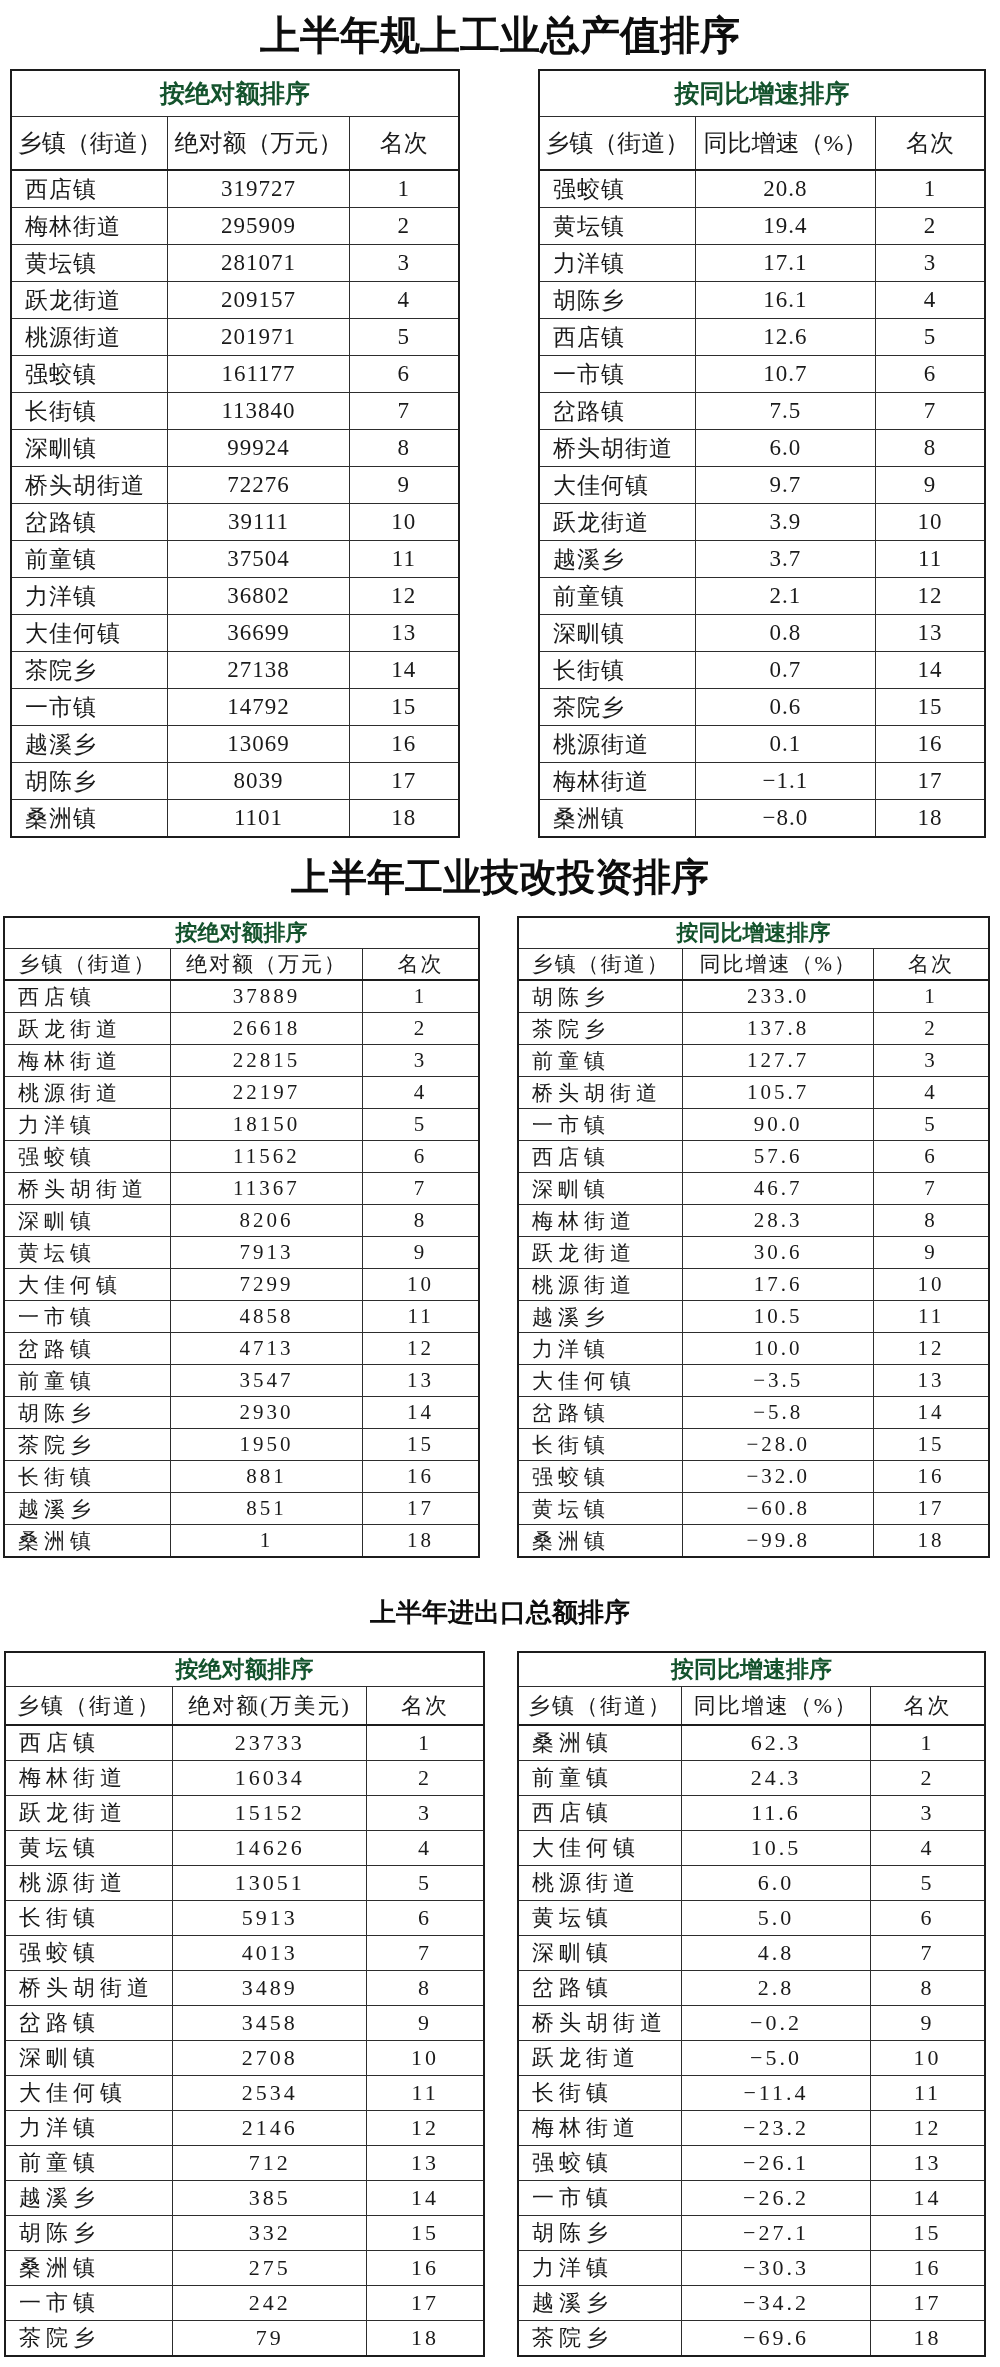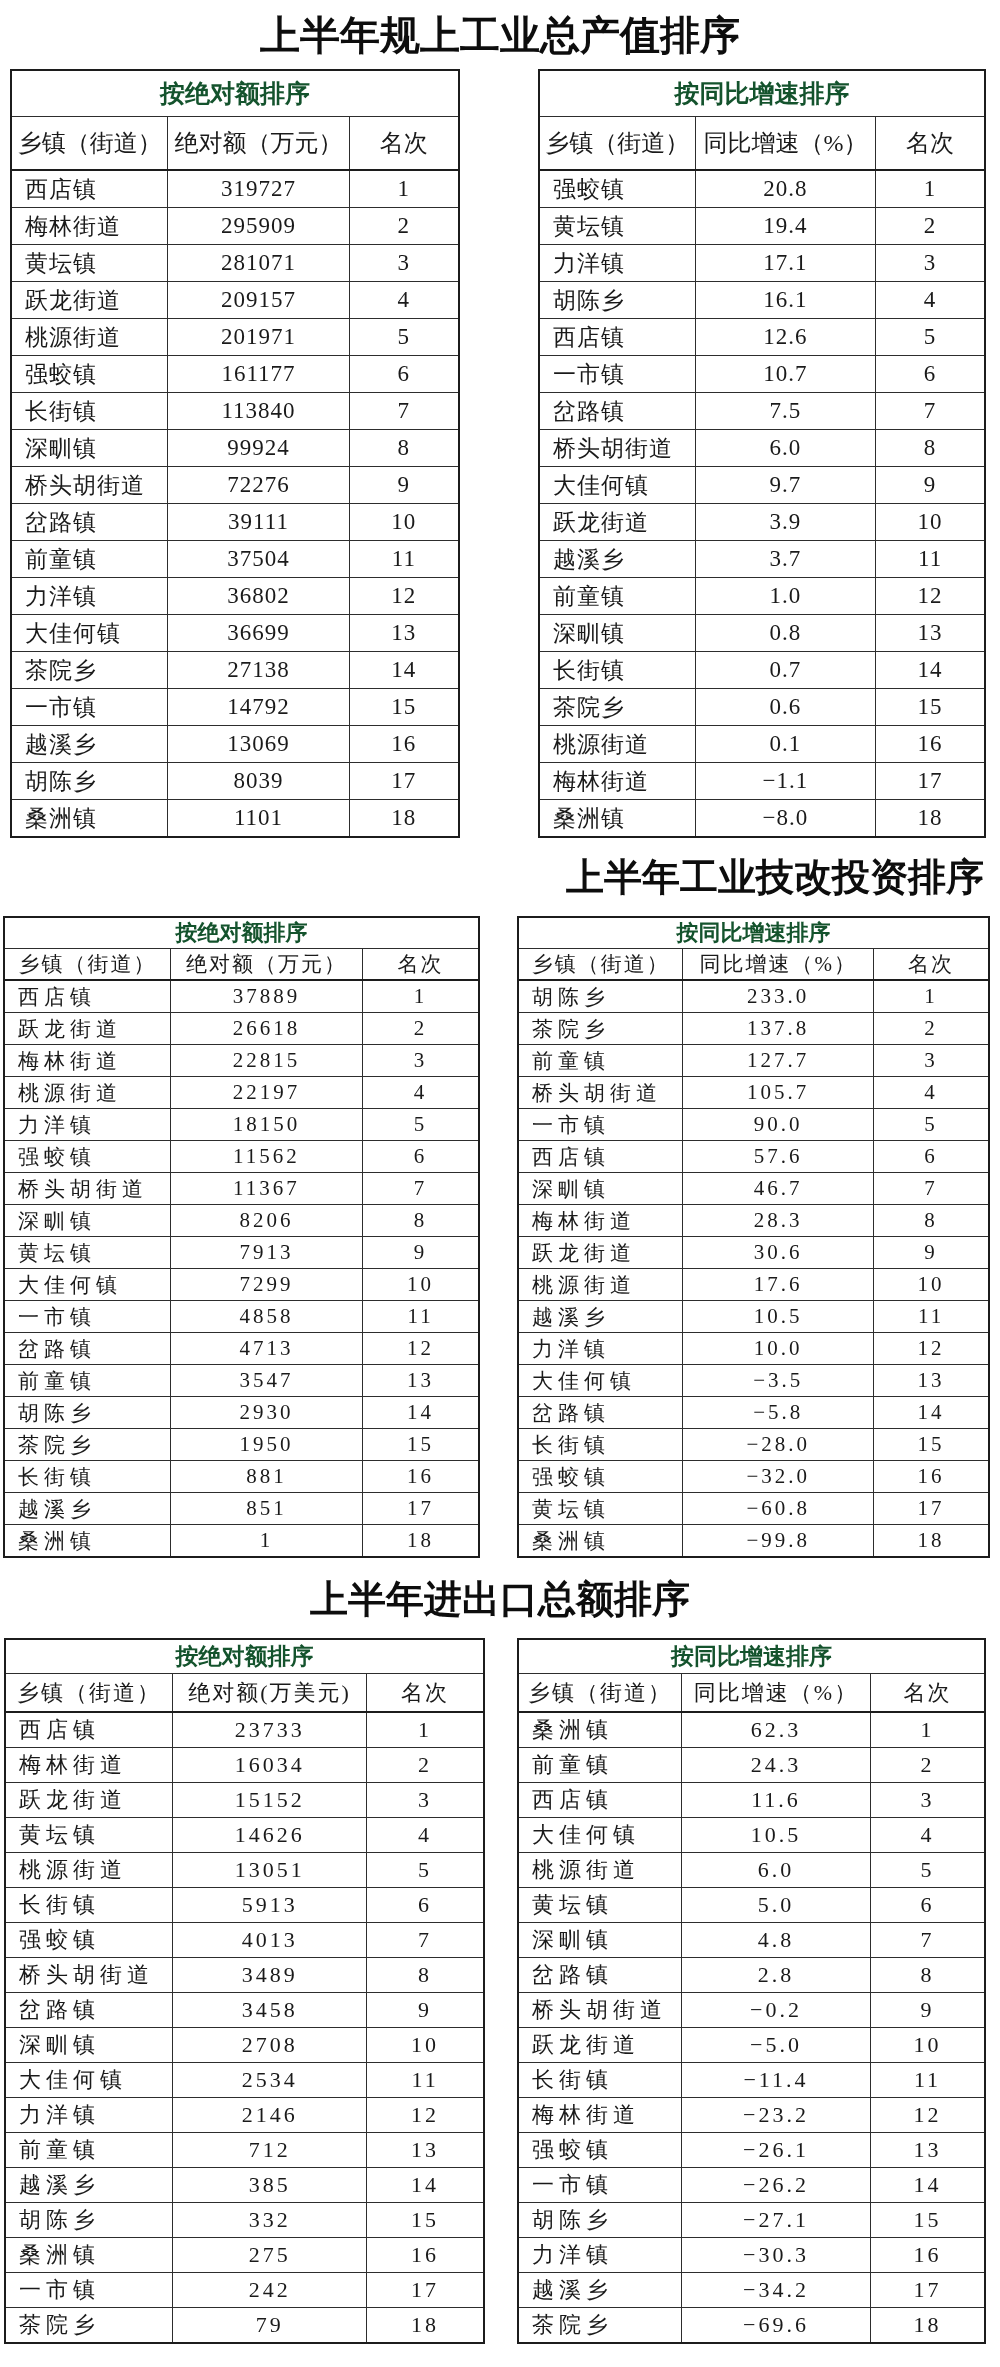--- a/index.html
+++ b/index.html
@@ -14,22 +14,22 @@
     font-family: "Liberation Serif", serif;
     color: #1a1a1a;
   }
   .section-title {
     text-align: center;
     font-family: "Liberation Sans", sans-serif;
     font-weight: bold;
     color: #0d0d0d;
   }
   .s1 .section-title { margin: 10px 0 9px; font-size: 40px; line-height: 50px; }
-  .s2 .section-title { margin: 16px 16px 16px; font-size: 38px; line-height: 46px; text-align: right; }
-  .s3 .section-title { margin: 18px 0 16px; font-size: 38px; line-height: 46px; }
+  .s2 .section-title { margin: 16px 16px 16px; font-size: 38px; line-height: 46px; }
+  .s3 .section-title { margin: 31px 0 16px; font-size: 26px; line-height: 46px; }
 
   .tables {
     display: flex;
     align-items: flex-start;
   }
   .s1 .tables { padding-left: 10px; padding-right: 12px; gap: 78px; }
   .s2 .tables { padding-left: 3px;  padding-right: 10px; gap: 37px; }
   .s3 .tables { padding-left: 4px;  padding-right: 14px; gap: 32px; }
 
   table.rank-table {
@@ -273,21 +273,21 @@
               <td class="value-cell">3.9</td>
               <td class="rank-cell">10</td>
             </tr>
             <tr>
               <td class="town-cell">越溪乡</td>
               <td class="value-cell">3.7</td>
               <td class="rank-cell">11</td>
             </tr>
             <tr>
               <td class="town-cell">前童镇</td>
-              <td class="value-cell">1.0</td>
+              <td class="value-cell">2.1</td>
               <td class="rank-cell">12</td>
             </tr>
             <tr>
               <td class="town-cell">深甽镇</td>
               <td class="value-cell">0.8</td>
               <td class="rank-cell">13</td>
             </tr>
             <tr>
               <td class="town-cell">长街镇</td>
               <td class="value-cell">0.7</td>

